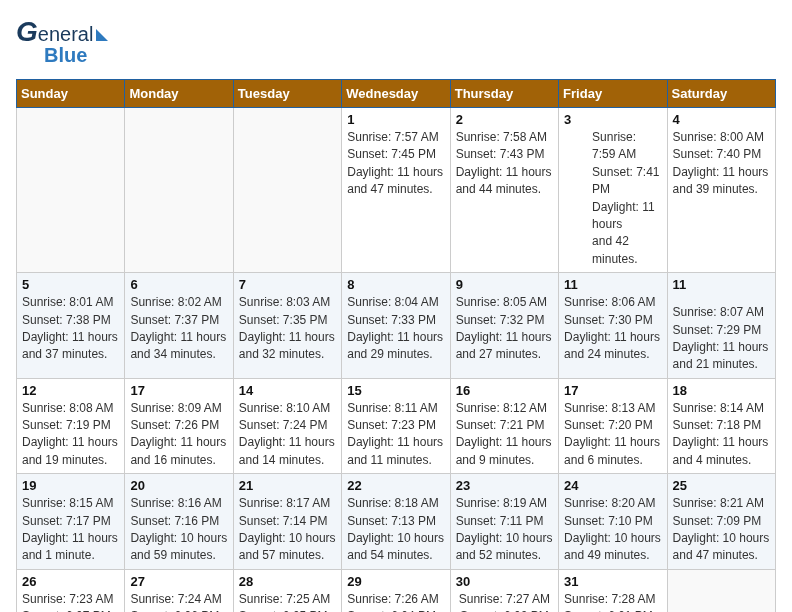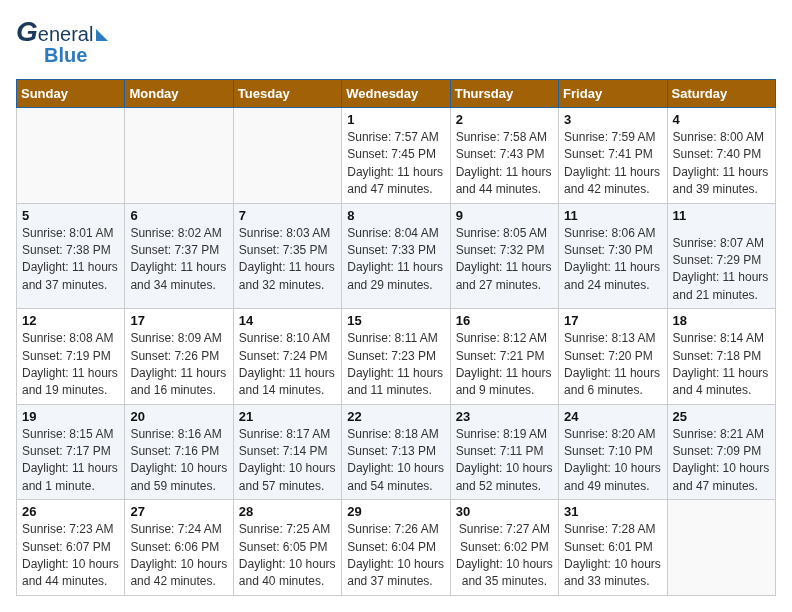--- a/index.html
+++ b/index.html
@@ -113,21 +113,21 @@
         </td>
         <td>
           <span class="day-num">2</span>
           <div class="day-info" style="white-space: pre-line;">Sunrise: 7:58 AM
 Sunset: 7:43 PM
 Daylight: 11 hours
 and 44 minutes.</div>
         </td>
         <td>
           <span class="day-num">3</span>
-          <div class="day-info" style="white-space: pre-line;">Sunrise: 7:59 AM
+          <div class="day-info" style="white-space: pre-line; margin-left: 28px;">Sunrise: 7:59 AM
 Sunset: 7:41 PM
 Daylight: 11 hours
 and 42 minutes.</div>
         </td>
         <td>
           <span class="day-num">4</span>
           <div class="day-info" style="white-space: pre-line;">Sunrise: 8:00 AM
 Sunset: 7:40 PM
 Daylight: 11 hours
 and 39 minutes.</div>

